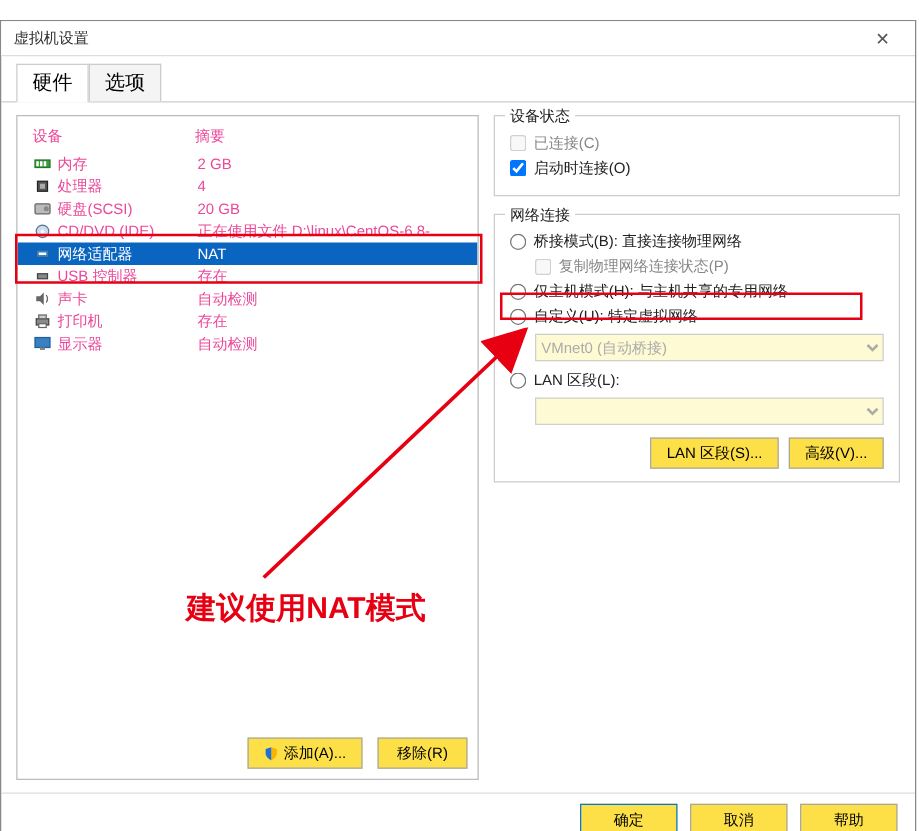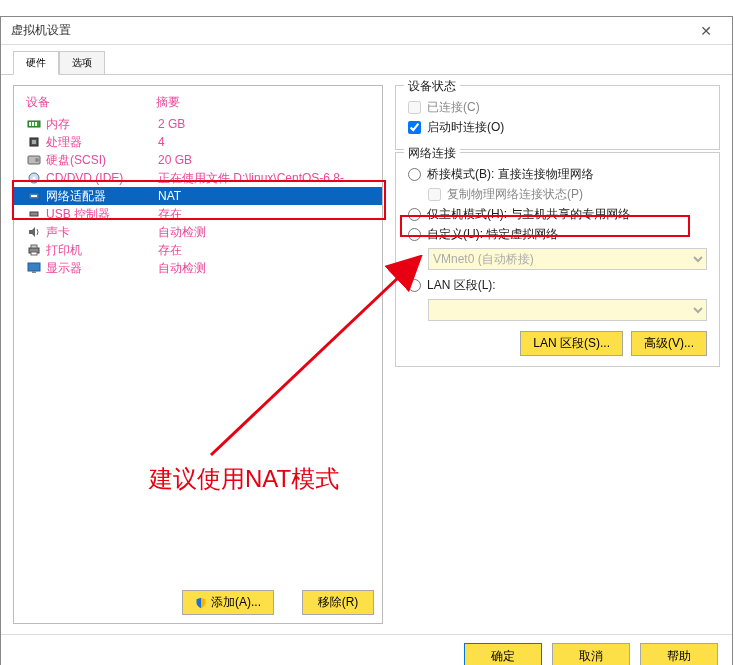--- a/index.html
+++ b/index.html
@@ -31,21 +31,21 @@
       gap: 0;
       border-bottom: 1px solid #ccc;
     }
     .tab {
       padding: 4px 12px;
       border: 1px solid #ccc;
       border-bottom: none;
       background: #f4f4f4;
       border-radius: 0;
       position: relative;
-      font-size: 10px;
+      font-size: 16px;
     }
     .tab.active {
       background: #fff;
       margin-bottom: -1px;
       border-bottom: 1px solid #fff;
     }
     .content-area {
       flex: 1;
       display: flex;
       padding: 10px 12px;
@@ -81,37 +81,37 @@
       border: 2px solid #e60012;
       left: -2px;
       top: 94px;
       width: 374px;
       height: 40px;
       pointer-events: none;
     }
     .left-bottom-btns {
       display: flex;
       justify-content: flex-end;
-      gap: 28px;
+      gap: 12px;
       padding: 6px 8px 2px 8px;
     }
     .btn {
       border: 1px solid #a7a7a7;
       background: #fde047;
       padding: 3px 12px;
       font-size: 12px;
       cursor: pointer;
       min-width: 72px;
       text-align: center;
       display: inline-flex;
       align-items: center;
       justify-content: center;
       gap: 4px;
     }
-    .right-panel { flex: 1; display: flex; flex-direction: column; gap: 2px; }
+    .right-panel { flex: 1; display: flex; flex-direction: column; gap: 14px; }
     .group {
       border: 1px solid #ccc;
       padding: 10px 12px 10px 12px;
       position: relative;
     }
     .group-title {
       position: absolute;
       top: -8px;
       left: 8px;
       background: #fff;
@@ -143,21 +143,21 @@
     .group .btn-row { display: flex; gap: 8px; justify-content: flex-end; margin-top: 6px; }
     .red-box-2 {
       position: absolute;
       border: 2px solid #e60012;
       pointer-events: none;
     }
     .annotation-text {
       position: absolute;
       color: #e60012;
       font-size: 24px;
-      font-weight: 400;
+      font-weight: 700;
       pointer-events: none;
       left: 148px;
       top: 388px;
     }
     .arrow-svg {
       position: absolute;
       pointer-events: none;
       left: 190px;
       top: 180px;
       width: 260px;

